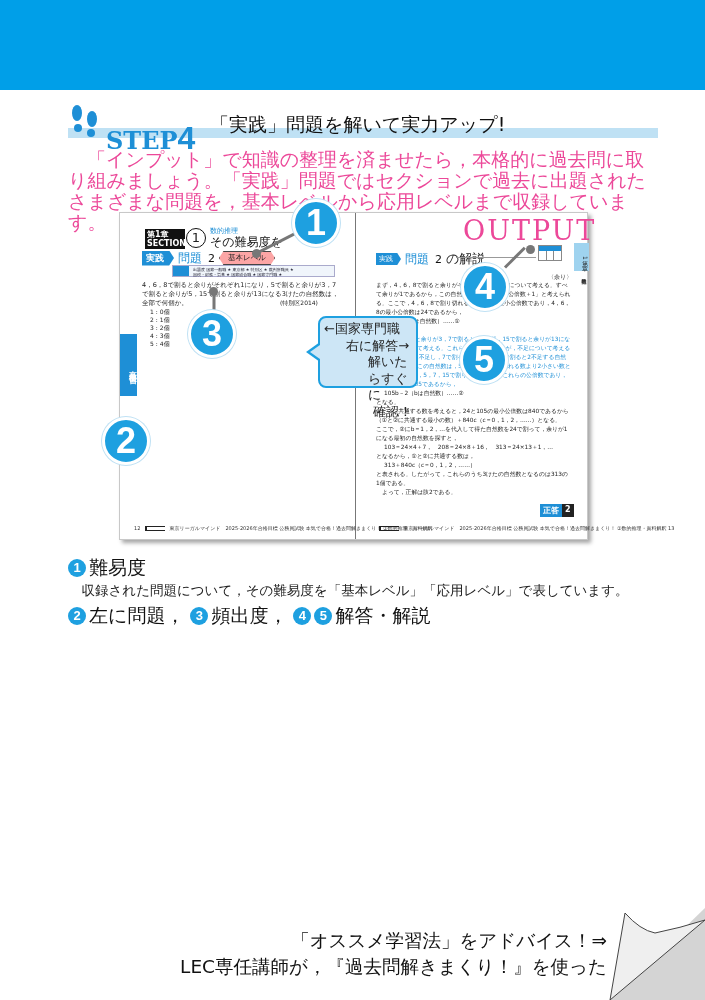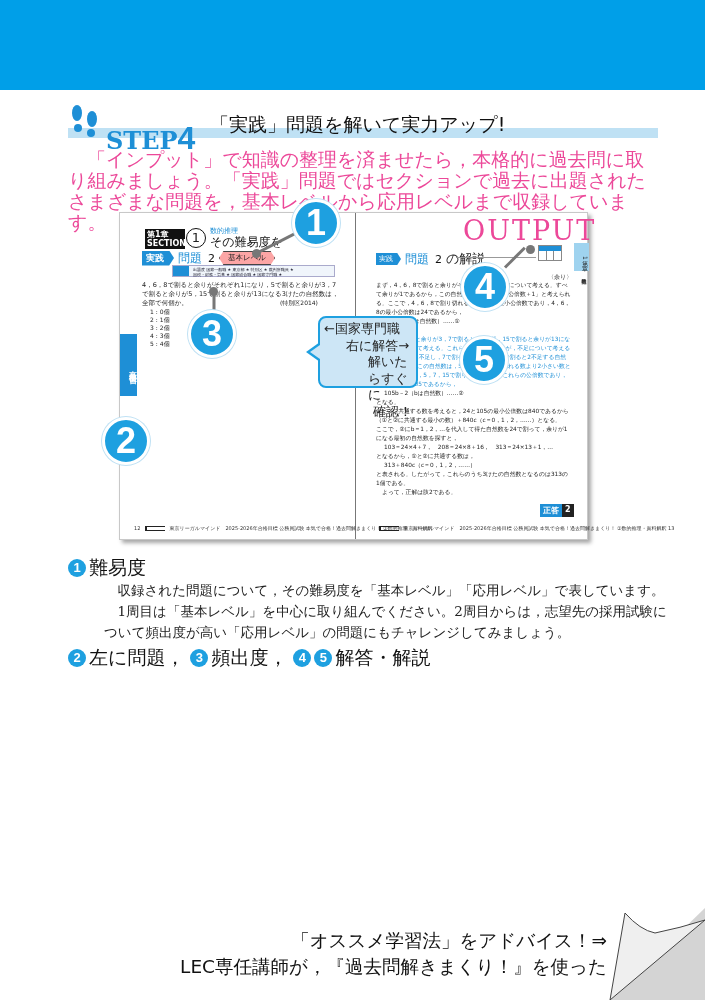--- a/index.html
+++ b/index.html
@@ -80,21 +80,21 @@
   .speech .l1 { padding-left: 0; }
   .speech .l2 { padding-left: 22px; }
   .speech .l3 { padding-left: 0; margin-left: 44px; }
   .speech .l4 { padding-left: 26px; text-align: right; }
 
   
   .explain-section { position: absolute; left: 68px; top: 556px; width: 600px; }
   .sec-h { display: flex; align-items: center; font-size: 19px; color: #111; height: 24px; }
   .mini-num { display: inline-block; width: 18px; height: 18px; border-radius: 50%; background: #1ea0e0; color: #fff; font-size: 13px; font-weight: bold; text-align: center; line-height: 18px; margin-right: 3px; font-family: "Liberation Sans", sans-serif; }
   .body-text { font-family: "DejaVu Serif", serif; font-size: 13.5px; line-height: 21px; color: #222; }
-  .body-text p { text-indent: 1em; margin-left: 36px; }
+  .body-text p { text-indent: 1em; }
   .sec-h2 { margin-top: 3px; }
   .sep { margin-right: 6px; }
   .note { font-family: "DejaVu Serif", serif; font-size: 13px; color: #222; margin-top: 2px; }
 
   .bottom-cta { position: absolute; right: 98px; top: 928px; text-align: right; font-size: 18.5px; line-height: 26px; color: #111; }
   .page-curl { position: absolute; right: 0; top: 888px; width: 105px; height: 112px; }
 </style>
 </head>
 <body>
 
@@ -228,21 +228,20 @@
 </div>
 <div class="speech-tail2"></div>
 
 <div class="explain-section">
   <div class="sec-h">
     <span class="mini-num">1</span>
     <span>難易度</span>
   </div>
   <div class="body-text">
     <p>収録された問題について，その難易度を「基本レベル」「応用レベル」で表しています。</p>
-    <p>1周目は「基本レベル」を中心に取り組んでください。2周目からは，志望先の採用試験について頻出度が高い「応用レベル」の問題にもチャレンジしてみましょう。</p>
   </div>
   <div class="sec-h sec-h2">
     <span class="mini-num">2</span>
       <span class="sep">左に問題，</span>
     <span class="mini-num">3</span>
       <span class="sep">頻出度，</span>
     <span class="mini-num">4</span>
     <span class="mini-num">5</span>
       <span>解答・解説</span>
   </div>

